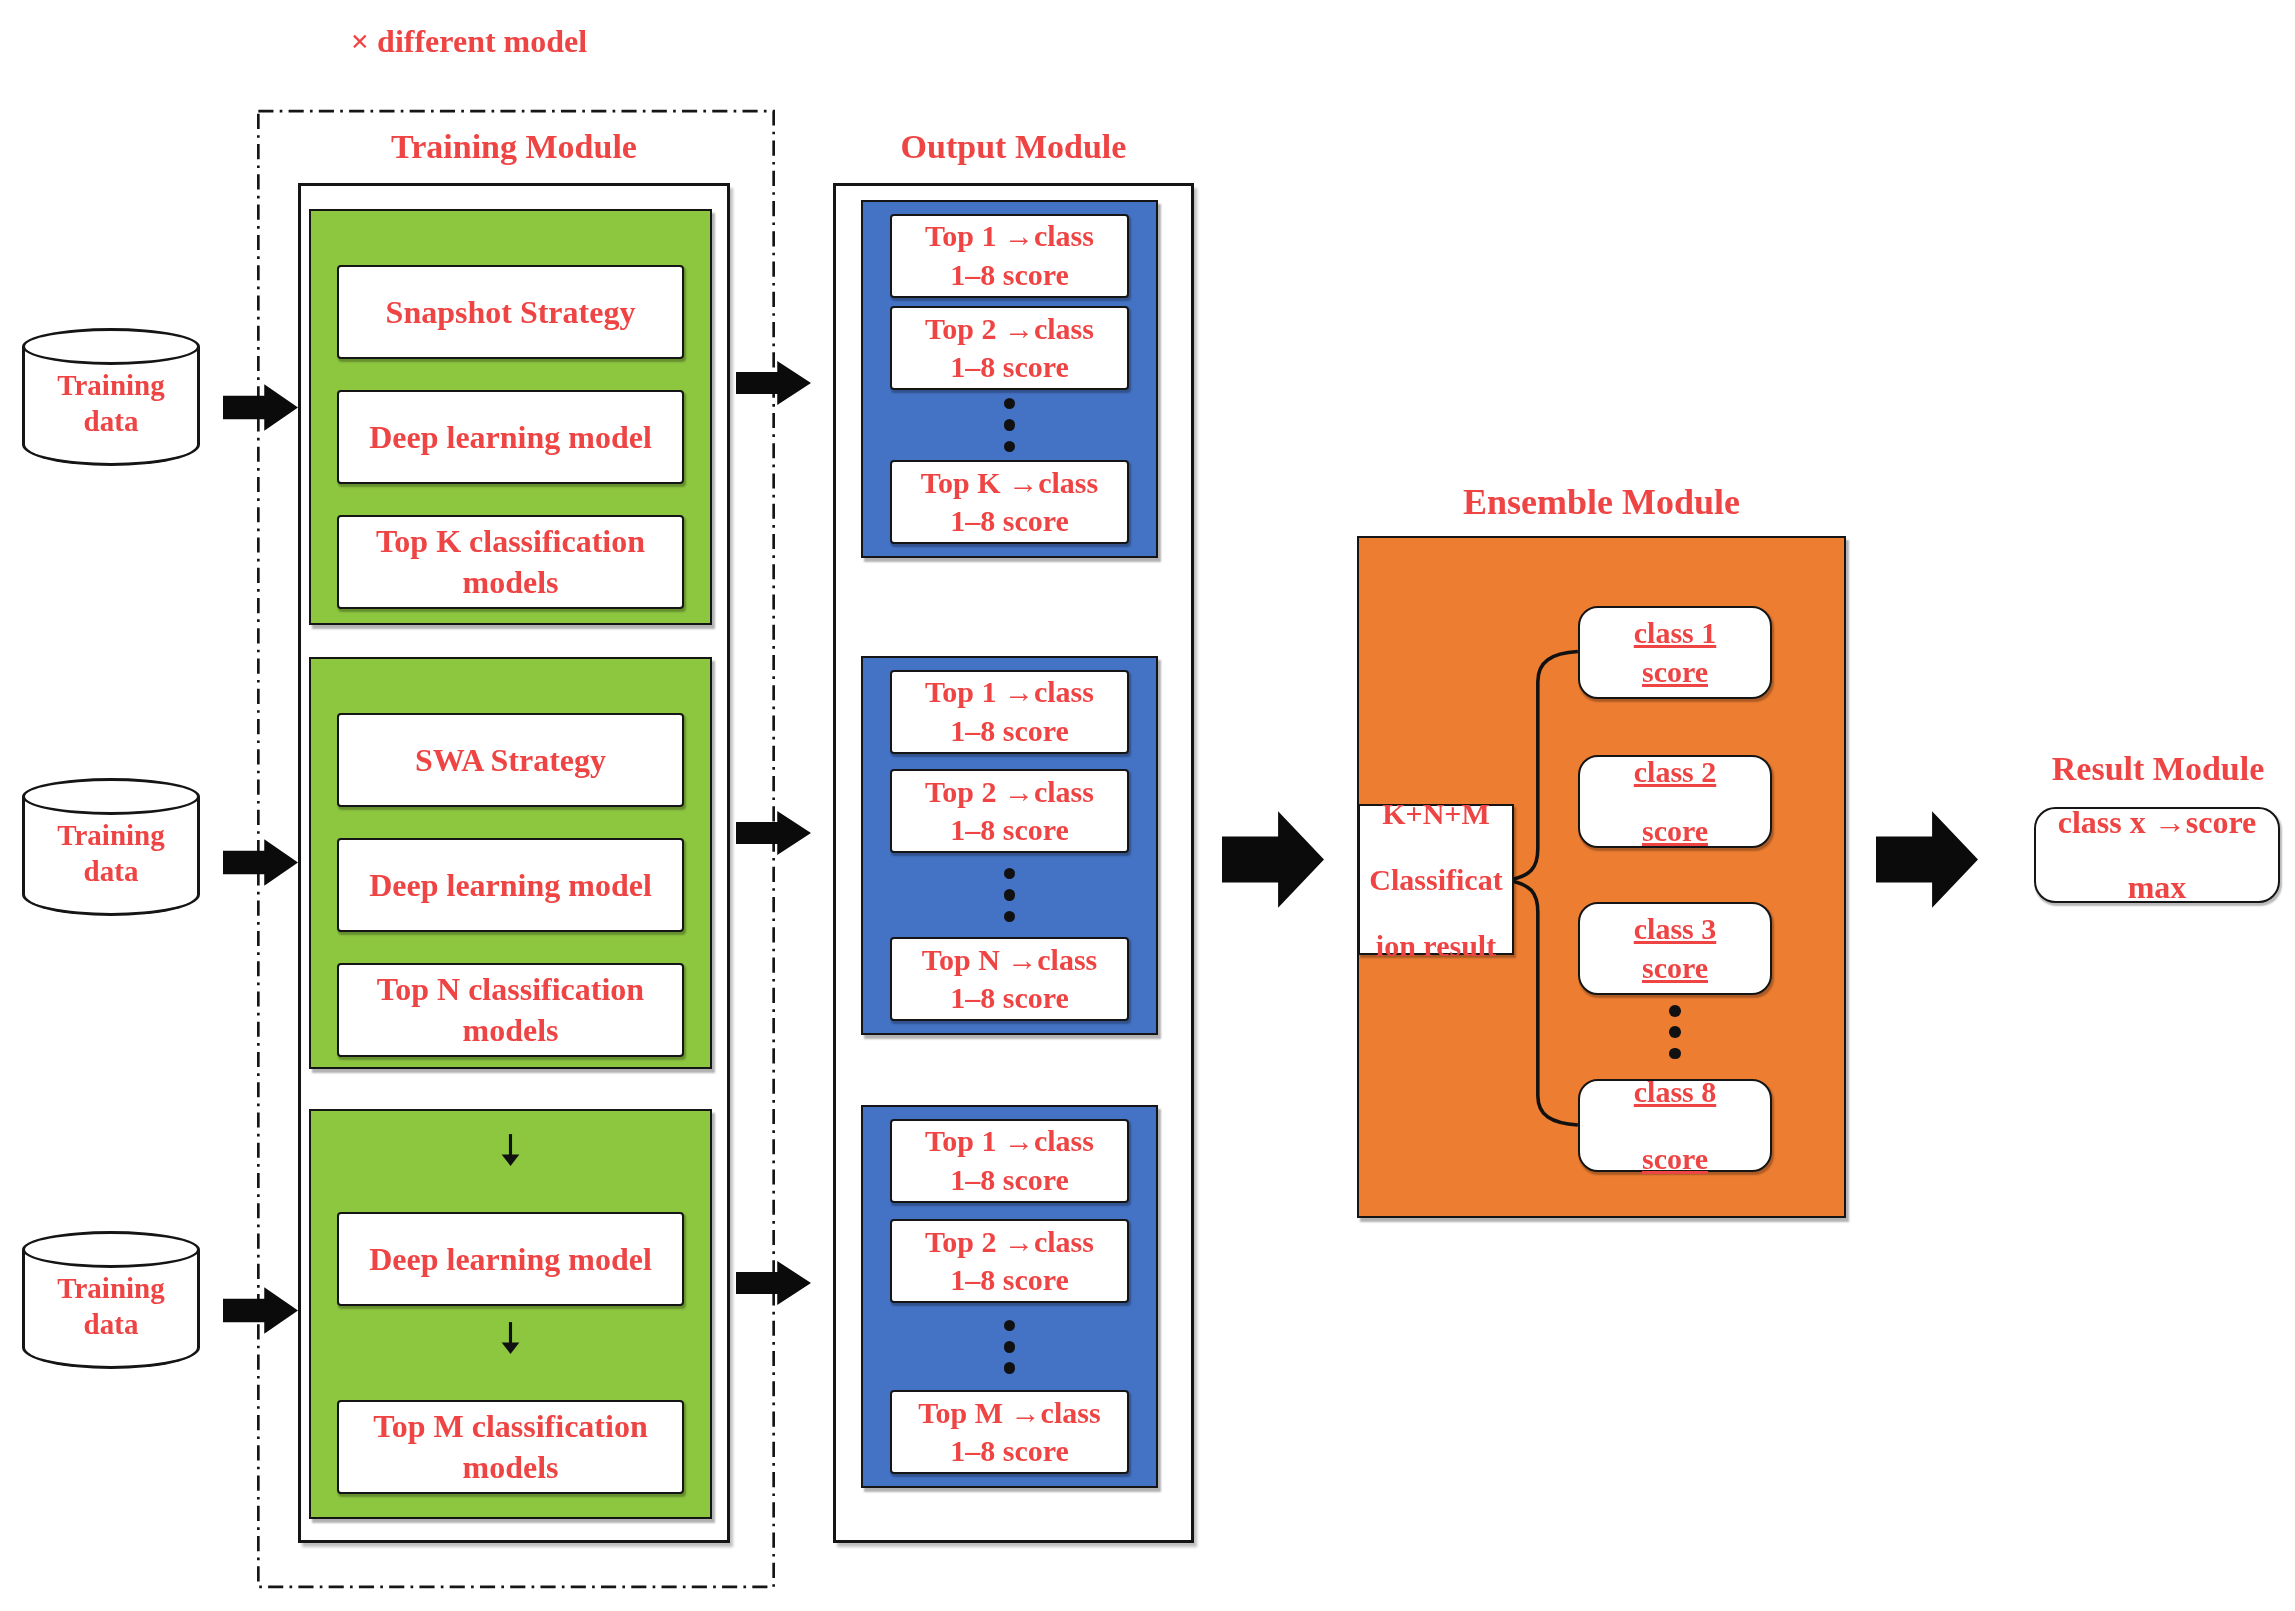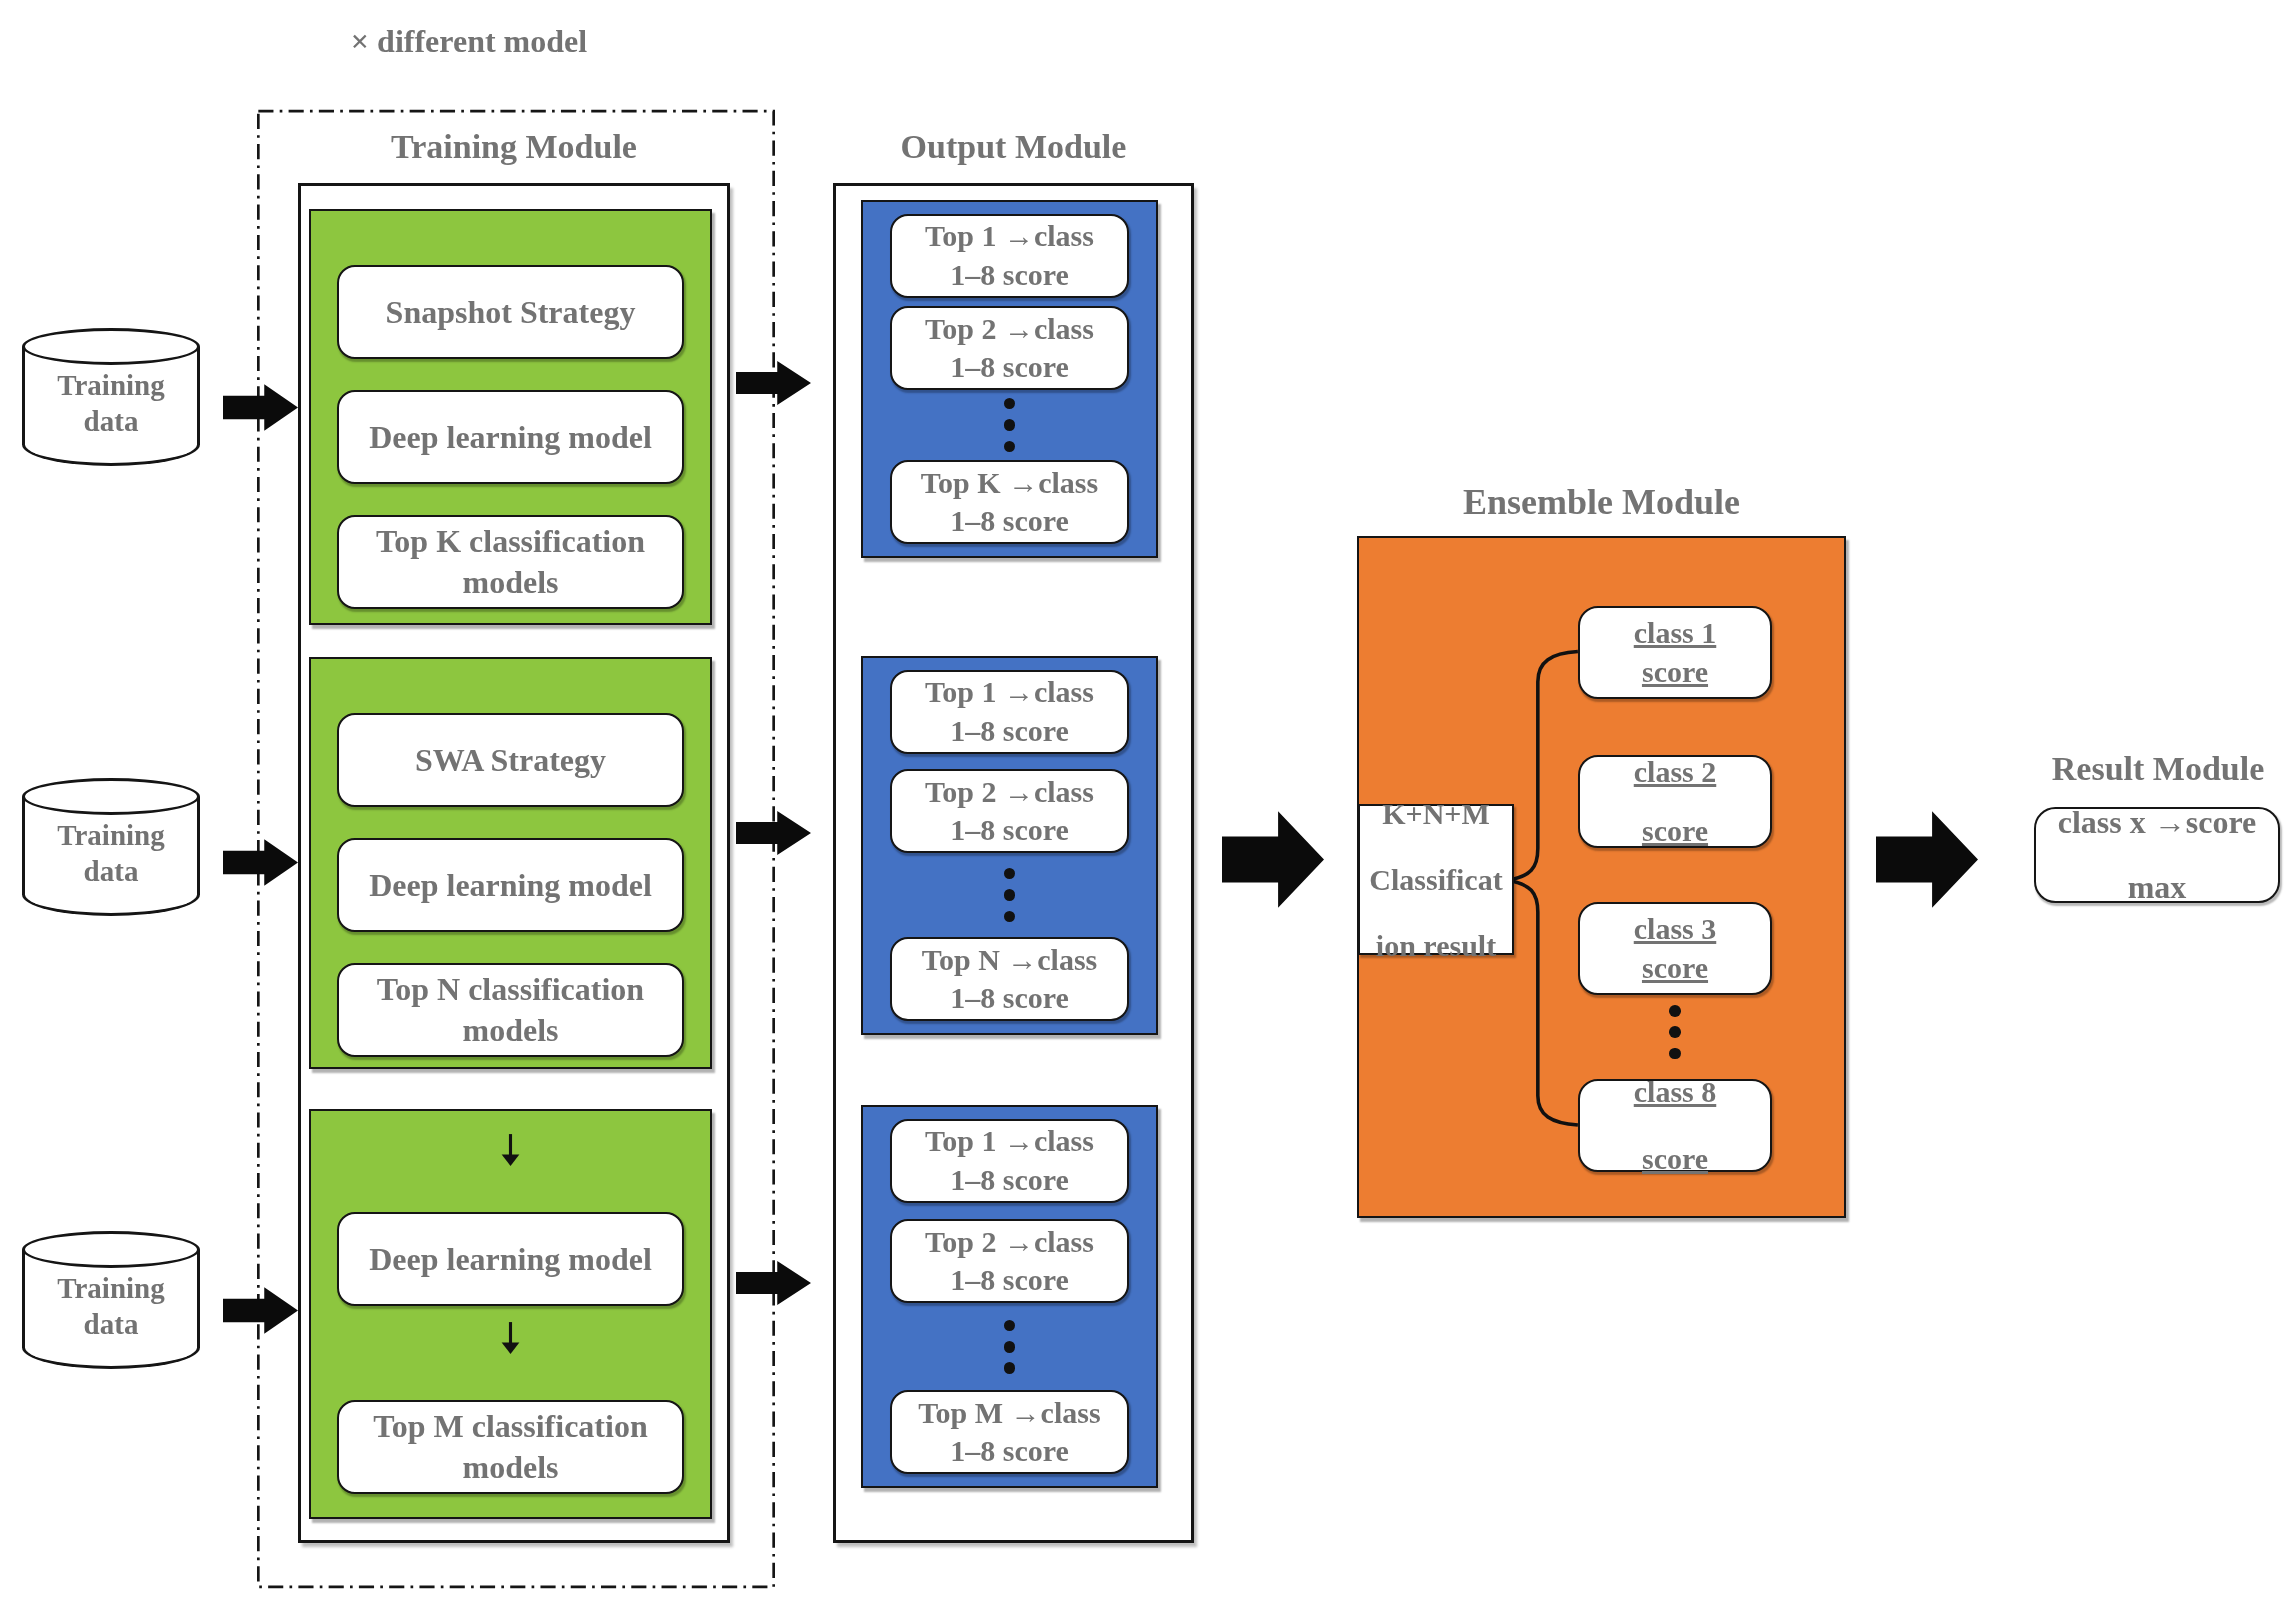--- a/index.html
+++ b/index.html
@@ -1,21 +1,21 @@
 <!DOCTYPE html>
 <html style="font-size:14.3px"><head>
 <meta charset="utf-8">
 <style>
   html,body{margin:0;padding:0;background:#ffffff;}
   .canvas{
     position:relative;
     width:2295px;height:1611px;
     background:#ffffff;
     font-family:"Liberation Serif","DejaVu Serif",serif;
-    font-weight:bold;color:#737373;
+    font-weight:bold;color:#ef4444;
     overflow:hidden;
   }
   .abs{position:absolute;}
   .title{font-size:34px;text-align:center;white-space:nowrap;}
   .big-title{font-size:36px;}
   
   .frame{
     background:#fff;border:3.6px solid #151515;box-sizing:border-box;
     box-shadow:3.6px 4.5px 2.7px rgba(0,0,0,0.25);
   }
@@ -23,21 +23,21 @@
   .cblock{
     border:2.7px solid #151515;box-sizing:border-box;
     box-shadow:2.7px 3.6px 1.8px rgba(0,0,0,0.3);
     display:flex;flex-direction:column;align-items:center;justify-content:space-between;
   }
   .green{background:#8DC63F;padding:23px 0;}
   .blue{background:#4472C4;padding:11.6px 0;}
   .orange{background:#ED7D31;}
   
   .wbox{
-    background:#fff;border:2.7px solid #151515;border-radius:18px;box-sizing:border-box;
+    background:#fff;border:2.7px solid #151515;border-radius:4px;box-sizing:border-box;
     display:flex;flex-direction:column;align-items:center;justify-content:center;
     text-align:center;font-size:32px;line-height:1.28;
     box-shadow:1.8px 2.7px 1.8px rgba(0,0,0,0.28);
   }
   .step{width:347px;min-height:94px;padding:3.6px 7.1px;margin-top:31px;}
   .score{width:239px;min-height:84px;font-size:30px;padding:1.8px 5.3px;}
   .classbox{width:194px;height:93px;font-size:30px;border-radius:20px;text-decoration:underline;}
   .knm{
     background:#fff;border:2.7px solid #151515;box-sizing:border-box;
     display:flex;flex-direction:column;align-items:center;justify-content:center;

